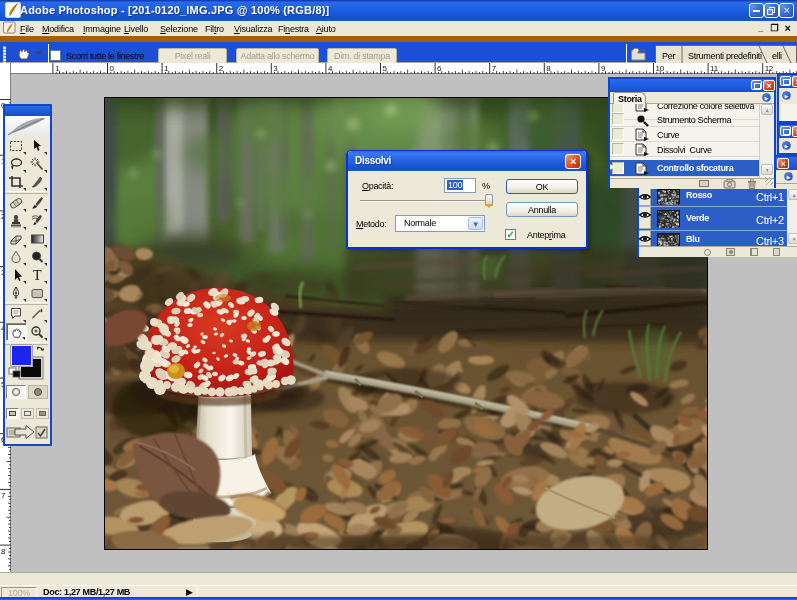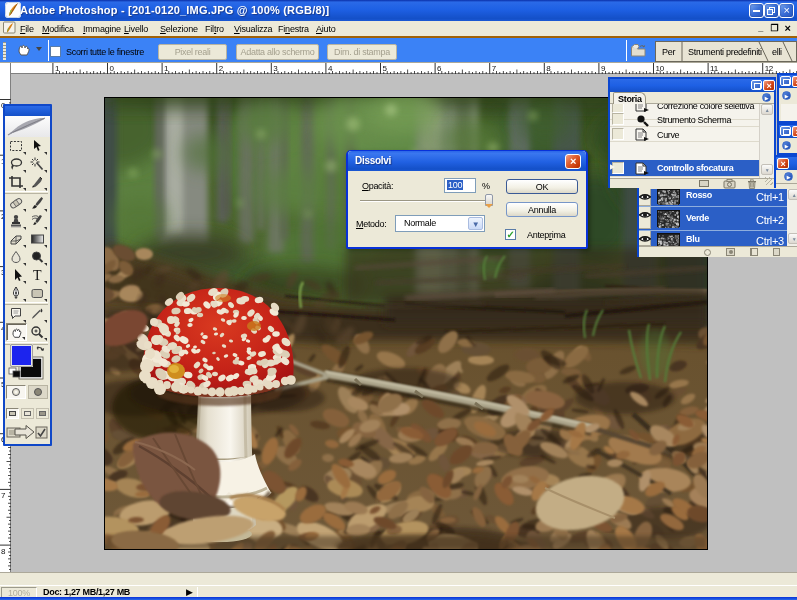--- a/index.html
+++ b/index.html
@@ -10,21 +10,21 @@
 #titlebar .ttxt{position:absolute;left:20px;top:4px;color:#fff;font-size:11px;font-weight:bold;letter-spacing:0.2px;text-shadow:1px 1px 1px #1a3a8a;white-space:nowrap;}
 #appicon{position:absolute;left:5px;top:2px;width:16px;height:16px;}
 .wbtn{position:absolute;top:3px;width:15px;height:15px;border-radius:3px;border:1px solid #fff;color:#fff;font-size:10px;line-height:12px;text-align:center;
 background:linear-gradient(135deg,#7da8f0 0%,#3a6fd8 50%,#2858c0 100%);box-shadow:inset 0 0 2px #1a3a90;}
 
 #menubar{left:0;top:21px;width:797px;height:15px;background:#ece9d8;font-size:9px;color:#000;}
 #menubar span.mi{position:absolute;top:3px;letter-spacing:-0.2px;}
 #menuicon{position:absolute;left:3px;top:0px;width:13px;height:13px;}
 .csbtn{position:absolute;top:3px;color:#000;font-size:9px;font-weight:bold;width:13px;text-align:center;line-height:9px;}
 
-#optbar{left:0;top:36px;width:797px;height:27px;background:#3b82f6;border-top:2px solid #a16207;border-bottom:1px solid #aca899;}
+#optbar{left:0;top:36px;width:797px;height:27px;background:#1d4ed8;border-top:6px solid #a16207;border-bottom:1px solid #aca899;}
 .grip{position:absolute;left:3px;top:4px;width:4px;height:18px;background-image:repeating-linear-gradient(180deg,#9a9684 0 1px,#ece9d8 1px 3px);width:3px;}
 .vsep{position:absolute;top:2px;width:1px;height:21px;background:#aca899;border-right:1px solid #fff;}
 .obtn{position:absolute;top:6px;height:16px;border:1px solid #b8b4a2;border-radius:2px;background:#ece9d8;color:#a39f8d;font-size:9px;text-align:center;line-height:15px;}
 .cb{position:absolute;width:11px;height:11px;background:#fff;border:1px solid #5a7ca8;}
 
 #hruler{left:11px;top:63px;width:786px;height:11px;background:#fff;border-bottom:1px solid #808080;}
 #vruler{left:0;top:63px;width:11px;height:509px;background:#fff;border-right:1px solid #808080;}
 #corner{left:0;top:63px;width:11px;height:11px;background:#fff;border-bottom:1px solid #c0c0c0;}
 
 #statusup{left:0;top:572px;width:797px;height:13px;background:#ece9d8;border-top:1px solid #aca899;}
@@ -2166,20 +2166,30 @@
     <div class="srow" style="top:23px;">
         <span class="sbox"></span>
       <svg style="position:absolute;left:24px;top:1px;" width="16" height="13" viewBox="0 0 16 13">
           <path d="M2,1 L9,1 L12,4 L12,12 L2,12 Z" fill="#f8f6f0" stroke="#333" stroke-width="1"></path>
           <path d="M9,1 L9,4 L12,4" fill="none" stroke="#333" stroke-width="1"></path>
           <path d="M4,5 L9,5 M4,7 L9,7 M4,9 L8,9" stroke="#666" stroke-width="0.8"></path>
           <path d="M10,9 L15,11 L10,13 Z" fill="#111"></path>
         </svg>
       <span class="stxt">Curve</span>
       </div>
+    <div class="srow" style="top:38px;">
+        <span class="sbox"></span>
+      <svg style="position:absolute;left:24px;top:1px;" width="16" height="13" viewBox="0 0 16 13">
+          <path d="M2,1 L9,1 L12,4 L12,12 L2,12 Z" fill="#f8f6f0" stroke="#333" stroke-width="1"></path>
+          <path d="M9,1 L9,4 L12,4" fill="none" stroke="#333" stroke-width="1"></path>
+          <path d="M4,5 L9,5 M4,7 L9,7 M4,9 L8,9" stroke="#666" stroke-width="0.8"></path>
+          <path d="M10,9 L15,11 L10,13 Z" fill="#111"></path>
+        </svg>
+      <span class="stxt">Dissolvi&nbsp; Curve</span>
+      </div>
     <div class="srow sel" style="top:56px;height:17px;">
         <span class="sbox" style="top:2px;"></span>
       <svg style="position:absolute;left:24px;top:2px;" width="16" height="13" viewBox="0 0 16 13">
           <path d="M2,1 L9,1 L12,4 L12,12 L2,12 Z" fill="#fff" stroke="#333" stroke-width="1"></path>
           <path d="M9,1 L9,4 L12,4" fill="none" stroke="#333" stroke-width="1"></path>
           <path d="M4,5 L9,5 M4,7 L9,7 M4,9 L8,9" stroke="#666" stroke-width="0.8"></path>
           <path d="M10,9 L15,11 L10,13 Z" fill="#111"></path>
         </svg>
       <span class="stxt" style="top:3px;">Controllo sfocatura</span>
       <span style="position:absolute;left:-2px;top:3px;width:0;height:0;border-top:4px solid transparent;border-bottom:4px solid transparent;border-left:7px solid #f8f6f0;"></span>

